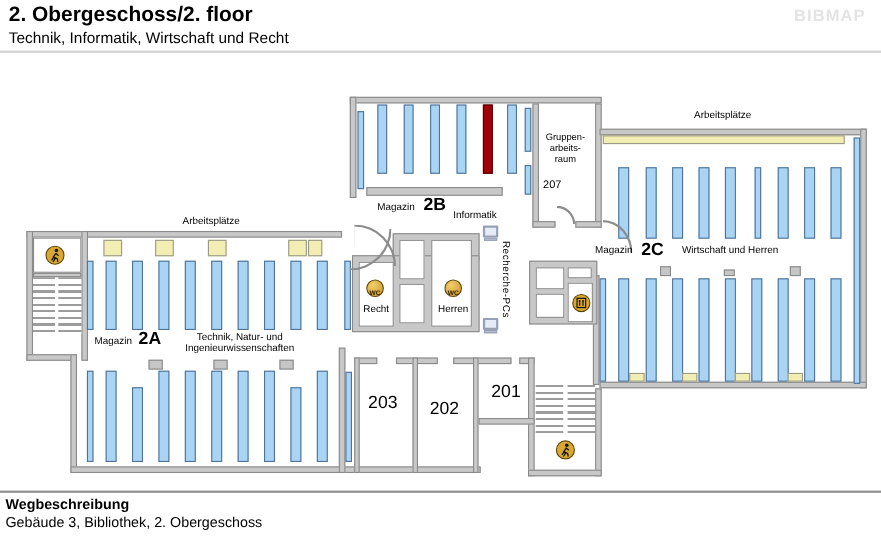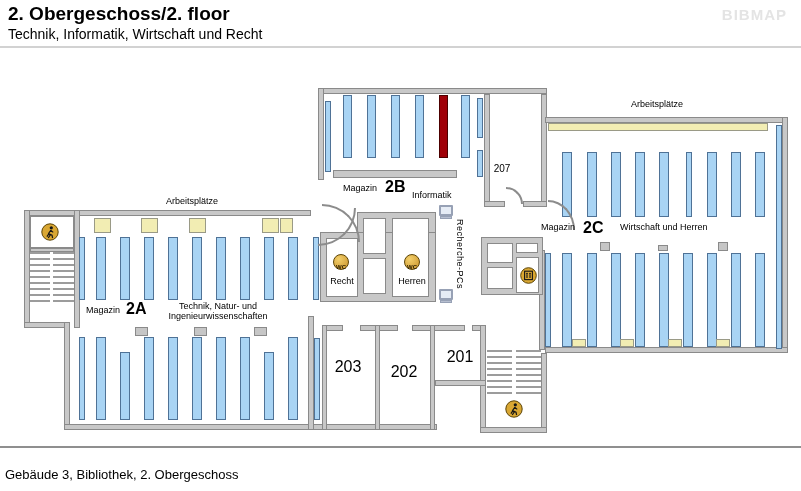--- a/index.html
+++ b/index.html
@@ -184,20 +184,25 @@
   <div class="lbl" style="left:412px;top:190px;">Informatik</div>
 
   <div class="lbl" style="left:607px;top:99px;width:100px;text-align:center;">Arbeitsplätze</div>
   <div class="lbl" style="left:541px;top:222px;">Magazin</div>
   <div class="code" style="left:583px;top:219px;">2C</div>
   <div class="lbl" style="left:620px;top:222px;">Wirtschaft und Herren</div>
 
   <div class="room-no" style="left:330px;top:358px;width:36px;">203</div>
   <div class="room-no" style="left:386px;top:363px;width:36px;">202</div>
   <div class="room-no" style="left:442px;top:348px;width:36px;">201</div>
+  <div class="lbl c" style="left:486px;top:119px;width:56px;font-size:8.5px;">
+    <span style="display:block">Gruppen-</span>
+    <span style="display:block">arbeits-</span>
+    <span style="display:block">raum</span>
+  </div>
   <div class="room-no" style="left:486px;top:163px;width:32px;font-size:10px;">207</div>
 
   <div class="lbl" style="left:323px;top:276px;width:38px;text-align:center;">Recht</div>
   <div class="lbl" style="left:393px;top:276px;width:38px;text-align:center;">Herren</div>
   <div class="wc-badge" style="left:333px;top:254px;"><span>WC</span></div>
   <div class="wc-badge" style="left:404px;top:254px;"><span>WC</span></div>
 
   <div class="pc" style="left:437px;top:205px;">
       <div class="scr"></div>
       <div class="base"></div>
@@ -226,14 +231,15 @@
     <svg width="17" height="17" viewBox="0 0 17 17">
       <circle cx="8.5" cy="8.5" r="7.8" fill="#d9a733" stroke="#5c4405"></circle>
       <rect x="4.6" y="4.2" width="7.8" height="8.4" fill="none" stroke="#151515" stroke-width="1.1"></rect>
       <circle cx="7" cy="6.6" r="0.9" fill="#151515"></circle>
       <circle cx="10" cy="6.6" r="0.9" fill="#151515"></circle>
       <path d="M7 7.6 L7 11 M10 7.6 L10 11" stroke="#151515" stroke-width="1.1"></path>
     </svg>
   </div>
 
   <div class="footer-line"></div>
+  <div class="foot-h">Wegbeschreibung</div>
   <div class="foot-t">Gebäude 3, Bibliothek, 2. Obergeschoss</div>
 </div>
 
 </body></html>

